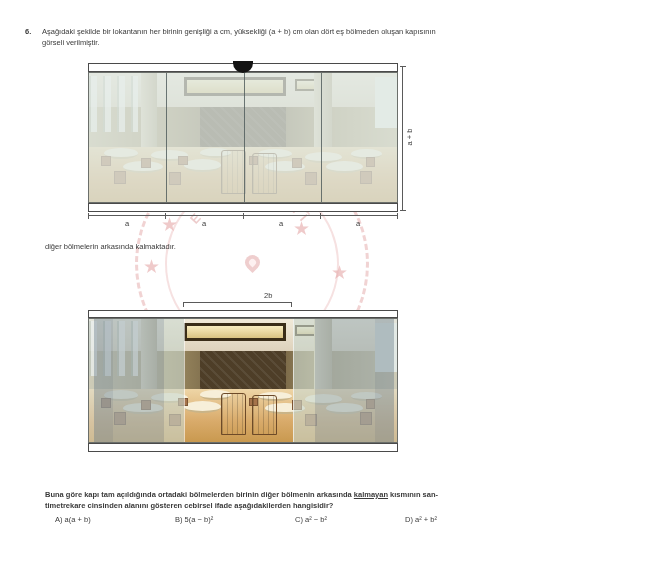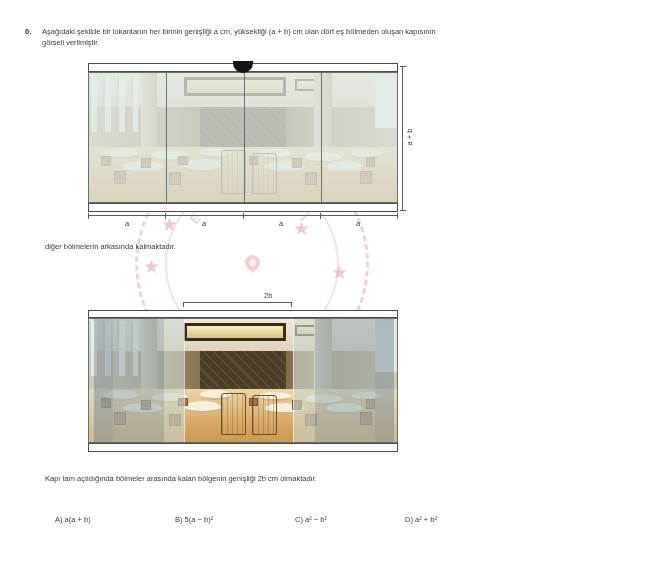--- a/index.html
+++ b/index.html
@@ -221,23 +221,24 @@
       <div class="ov ov-base" style="left:204px;width:106px;"></div>
       <div class="ov ov-lite" style="left:204px;width:22px;"></div>
       <div class="ov ov-mid" style="left:226px;width:60px;"></div>
       <div class="ov ov-dark" style="left:286px;width:19px;"></div>
       <div class="gap-edge" style="left:95px;"></div>
       <div class="gap-edge" style="left:204px;"></div>
     </div>
     <div class="bar" style="top:133px;height:9px;"></div>
   </div>
 
-  <div class="txt" style="left:45px;top:473px;width:460px;z-index:3;">Kapı tam açıldığında bölmeler arasında kalan bölgenin genişliği 2b cm olmaktadır.</div>
 
   <div class="txt bold" style="left:45px;top:489px;width:462px;z-index:3;">
+    <div><span>Buna göre kapı tam açıldığında ortadaki bölmelerden birinin diğer bölmenin arkasında </span><span class="u">kalmayan</span><span> kısmının san-</span></div>
+    <div>timetrekare cinsinden alanını gösteren cebirsel ifade aşağıdakilerden hangisidir?</div>
   </div>
 
   <div class="opt" style="left:55px;"><span>A)</span> <span>a(a + b)</span></div>
   <div class="opt" style="left:175px;"><span>B)</span> <span>5(a − b)²</span></div>
   <div class="opt" style="left:295px;"><span>C)</span> <span>a² − b²</span></div>
   <div class="opt" style="left:405px;"><span>D)</span> <span>a² + b²</span></div>
 
 </div>
 
 </body></html>

